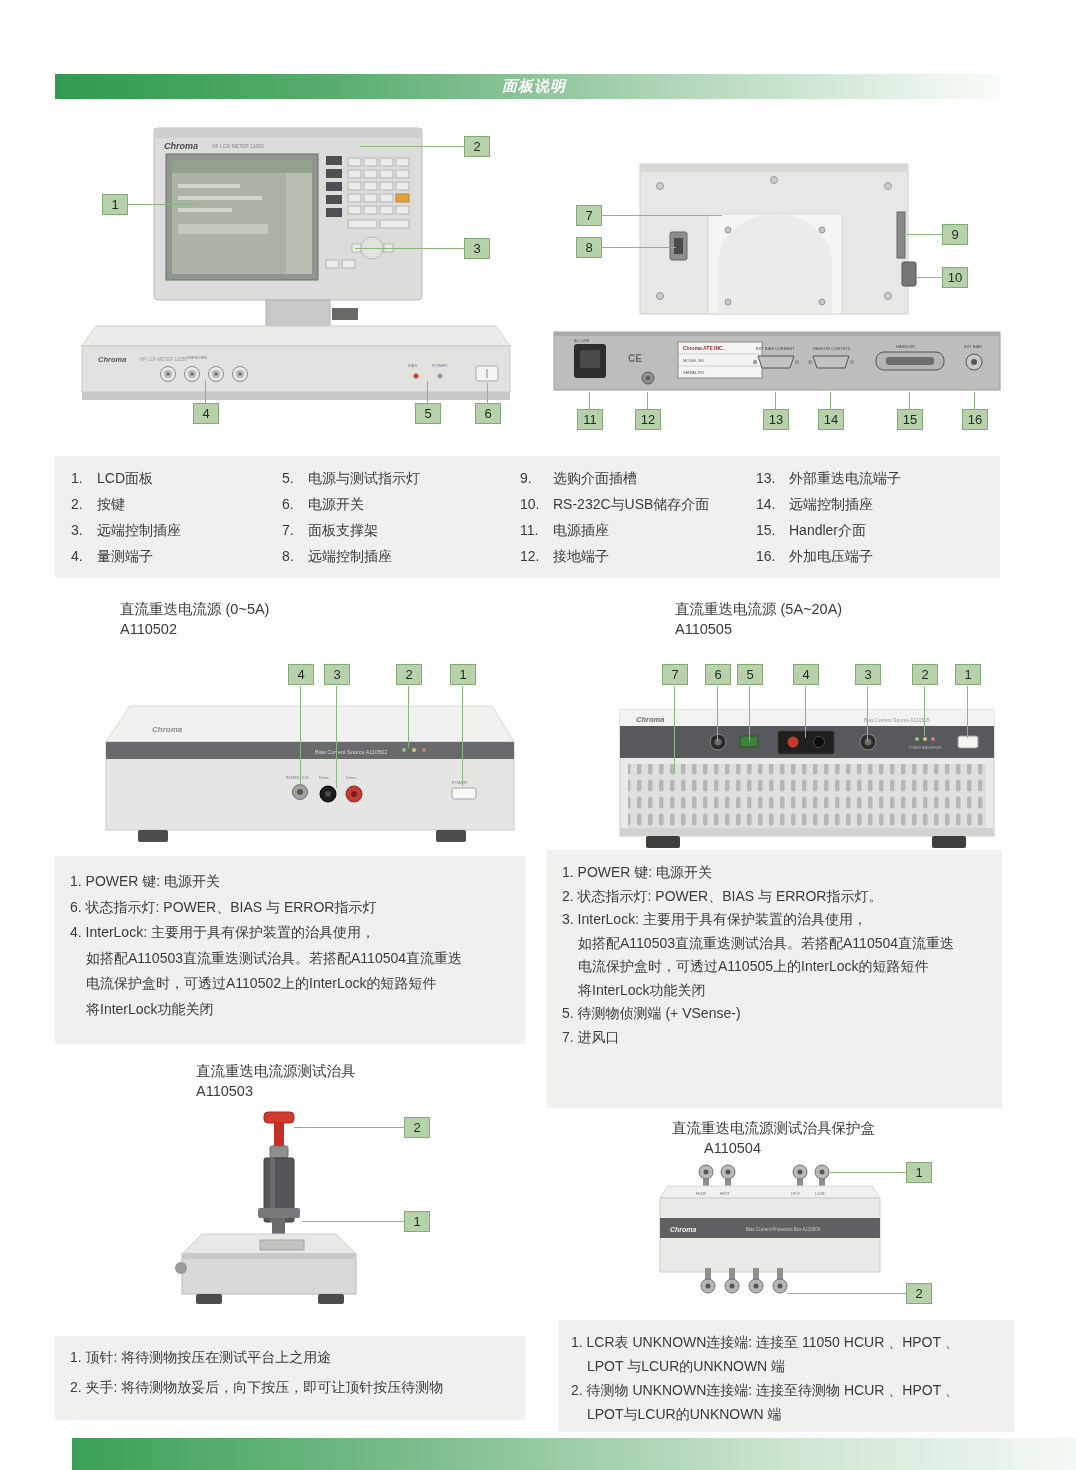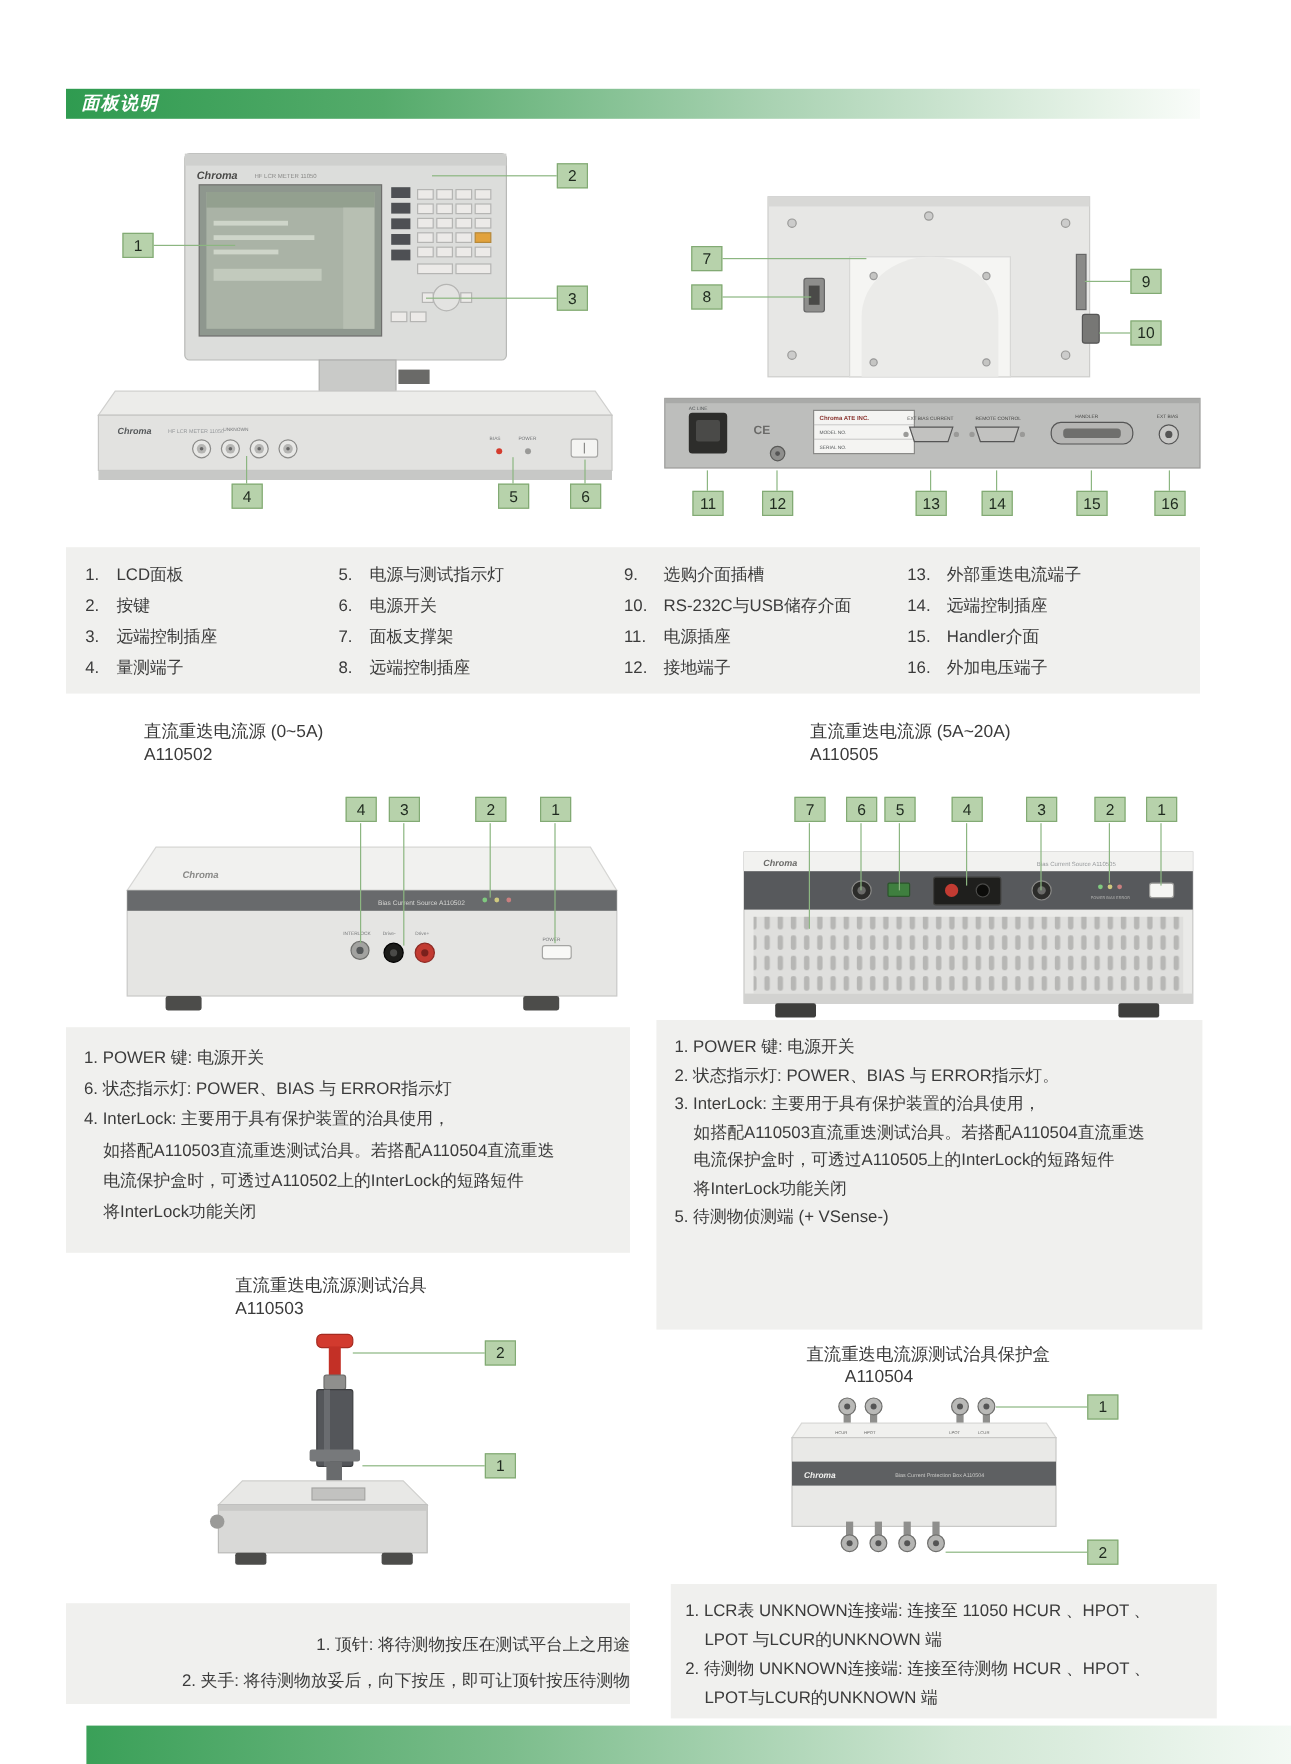--- a/index.html
+++ b/index.html
@@ -3,21 +3,21 @@
 <meta charset="utf-8">
 <style>
   * { margin:0; padding:0; box-sizing:border-box; }
   html,body { background:#ffffff; }
   .page { position:relative; width:1076px; height:1470px; background:#ffffff;
           font-family:"Liberation Sans","DejaVu Sans",sans-serif; overflow:hidden; }
 
   
   .hbar { position:absolute; left:55px; top:74px; width:945px; height:25px;
           background:linear-gradient(to right,#2f9b50 0%,#55ab6b 28%,#a9d2b2 62%,#e9f4ea 92%,#f9fcf9 100%);
-          display:flex; align-items:center; }
+          display:flex; align-items:center;justify-content:center; }
   .hbar-text { color:#ffffff; font-size:15px; font-weight:bold; font-style:italic;
                padding-left:13px; letter-spacing:1px; }
 
   
   .gbar { position:absolute; left:72px; top:1438px; width:1004px; height:32px;
           background:linear-gradient(to right,#3aa058 0%,#7cbd8c 35%,#cfe6d3 72%,#f3f9f4 100%); }
 
   
   .co { position:absolute; width:26px; height:21px; background:#b7d2ab; border:1px solid #82aa74;
         color:#1f2a1f; font-size:13px; display:flex; align-items:center; justify-content:center; z-index:5; }
@@ -28,21 +28,21 @@
   .col { position:absolute; top:9px; }
   .c1 { left:16px; } .c2 { left:227px; } .c3 { left:465px; } .c4 { left:701px; }
   .li { display:flex; font-size:14px; color:#3b3b3b; line-height:26px; white-space:nowrap; }
   .li .n { flex:0 0 26px; }
   .wide .n { flex:0 0 33px; }
 
   .nl { font-size:14px; color:#3b3b3b; white-space:nowrap; }
   .ind { padding-left:16px; }
   .nb502 { padding:13px 0 0 15px; } .nb502 .nl { line-height:25.5px; }
   .nb505 { padding:11px 0 0 15px; } .nb505 .nl { line-height:23.5px; }
-  .nb503 { padding:19px 0 0 15px;text-align:right; } .nb503 .nl { line-height:30px; }
+  .nb503 { padding:6px 0 0 15px; } .nb503 .nl { line-height:30px; }
   .nb504 { padding:10px 0 0 12px;margin-left:12px; } .nb504 .nl { line-height:24px; }
 
   .sec-title { position:absolute; font-size:14.5px; color:#3a3a3a; white-space:nowrap; }
   .dev { position:absolute; }
 </style>
 </head>
 <body>
 
 <div class="page">
 
@@ -431,20 +431,21 @@
   </div>
 
   <div class="gbox nb505" style="left:547px;top:850px;width:455px;height:258px">
     <div class="nl">1. POWER 键: 电源开关</div>
     <div class="nl">2. 状态指示灯: POWER、BIAS 与 ERROR指示灯。</div>
     <div class="nl">3. InterLock: 主要用于具有保护装置的治具使用，</div>
     <div class="nl ind">如搭配A110503直流重迭测试治具。若搭配A110504直流重迭</div>
     <div class="nl ind">电流保护盒时，可透过A110505上的InterLock的短路短件</div>
     <div class="nl ind">将InterLock功能关闭</div>
     <div class="nl">5. 待测物侦测端 (+ VSense-)</div>
+    <div class="nl">7. 进风口</div>
   </div>
 
   <div class="sec-title" style="left:196px;top:1062px">直流重迭电流源测试治具</div>
   <div class="sec-title" style="left:196px;top:1083px">A110503</div>
 
   <svg class="dev" style="left:172px;top:1108px" width="212" height="204" viewBox="0 0 212 204">
     <g>
       <rect x="92" y="4" width="30" height="11" rx="4" fill="#d23a2e" stroke="#a52a20"></rect>
       <rect x="102" y="14" width="10" height="24" fill="#c33026"></rect>
     </g>

